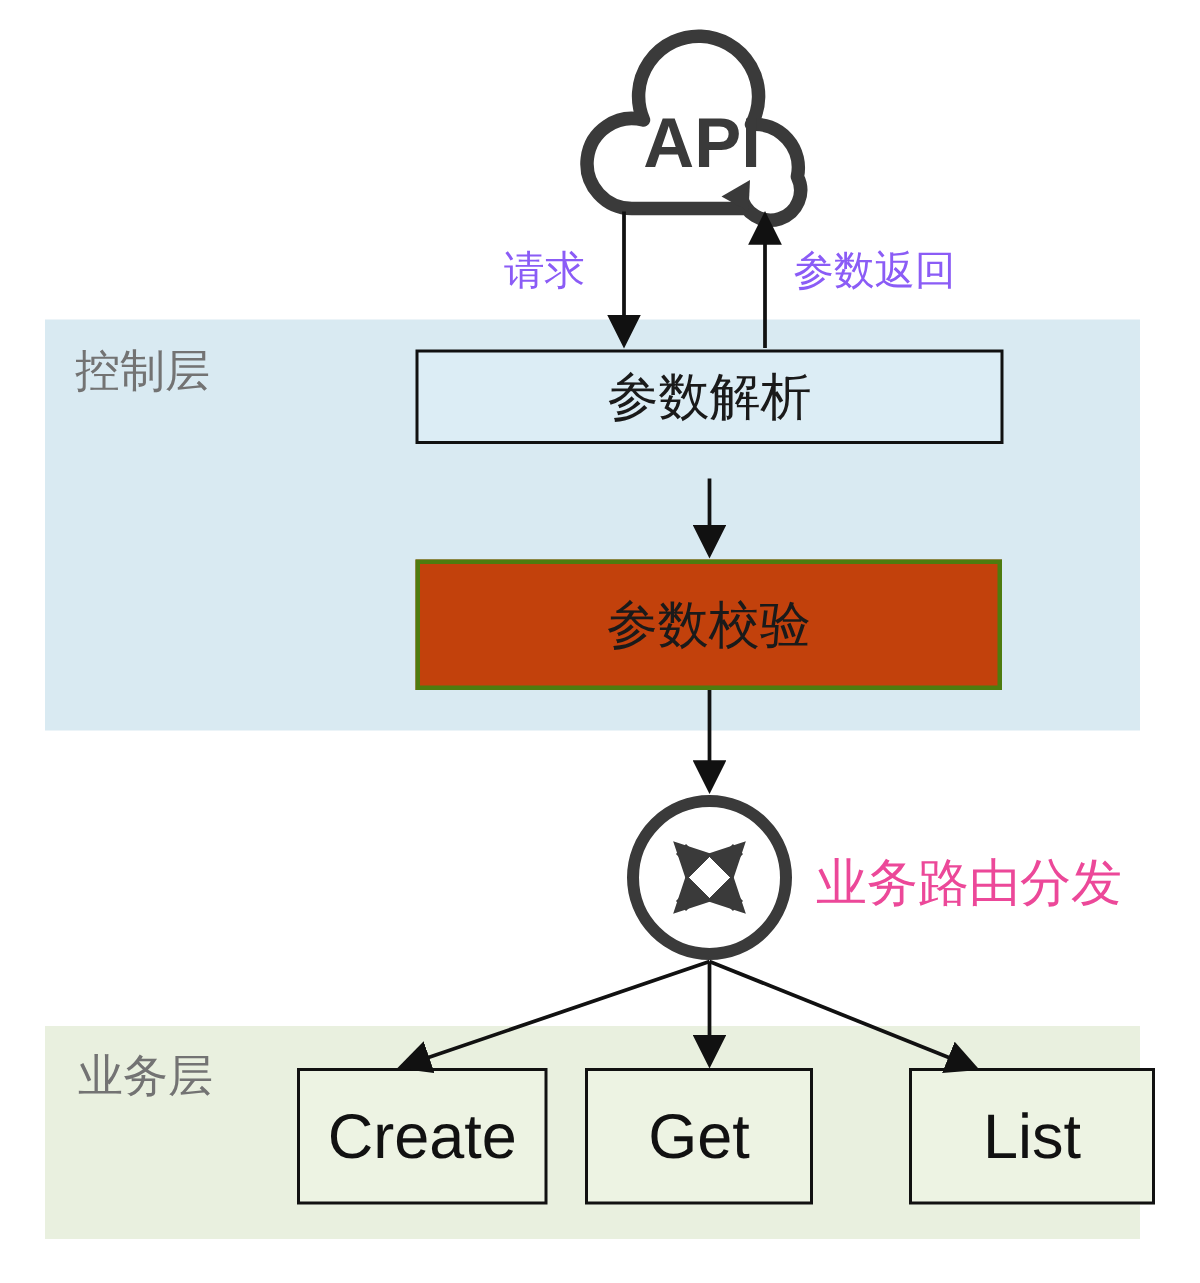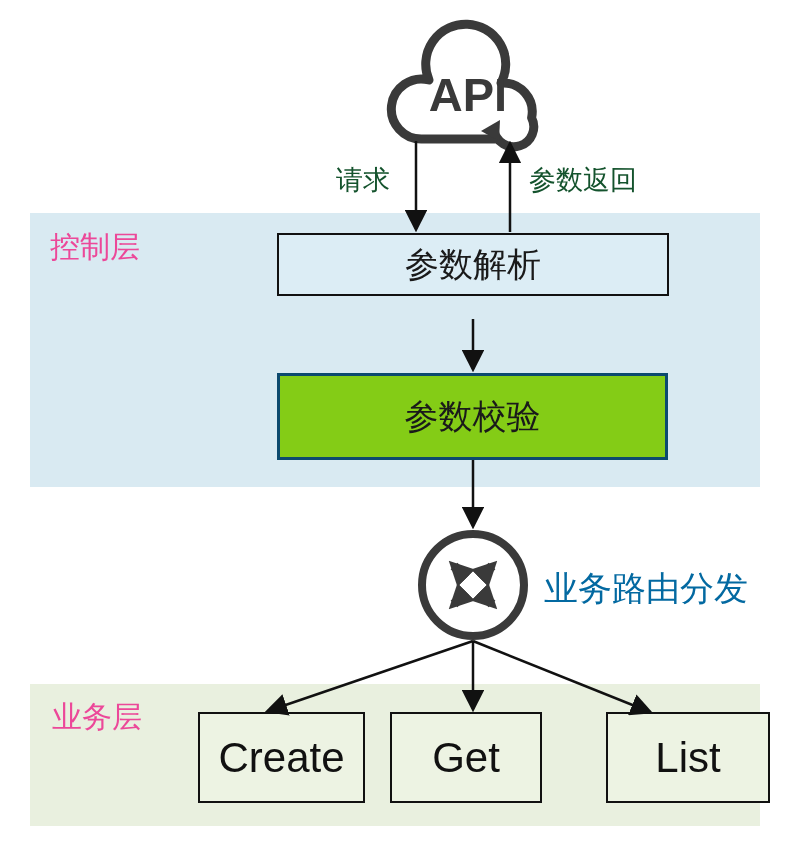--- a/index.html
+++ b/index.html
@@ -3,33 +3,33 @@
 <meta charset="utf-8">
 <style>
   html,body{margin:0;padding:0;background:#ffffff;}
   #canvas{
     position:relative;width:800px;height:855px;background:#ffffff;overflow:hidden;
     font-family:"Liberation Sans","DejaVu Sans",sans-serif;color:#1a1a1a;
   }
   .band{position:absolute;left:30px;width:730px;}
   .band-control{top:213px;height:274px;background:#d9eaf2;}
   .band-business{top:684px;height:142px;background:#e9f0df;}
-  .band-label{position:absolute;font-size:30px;color:#ec4899;white-space:nowrap;}
+  .band-label{position:absolute;font-size:30px;color:#737373;white-space:nowrap;}
   .flowbox{position:absolute;display:flex;align-items:center;justify-content:center;
     box-sizing:border-box;white-space:nowrap;}
   .box-parse{left:277px;top:233px;width:392px;height:63px;background:#dcedf5;
     border:2px solid #111;font-size:34px;}
-  .box-validate{left:277px;top:373px;width:391px;height:87px;background:#84cc16;
-    border:3px solid #0c4a6e;font-size:34px;}
+  .box-validate{left:277px;top:373px;width:391px;height:87px;background:#c2410c;
+    border:3px solid #4d7c0f;font-size:34px;}
   .svcbox{top:712px;height:91px;background:#edf3e3;border:2.5px solid #111;font-size:42px;color:#111;}
   .svc-create{left:198px;width:167px;}
   .svc-get{left:390px;width:152px;}
   .svc-list{left:606px;width:164px;}
-  .edge-label{position:absolute;font-size:27px;color:#14532d;white-space:nowrap;}
-  .router-label{position:absolute;left:544px;top:566px;font-size:34px;color:#0369a1;white-space:nowrap;}
+  .edge-label{position:absolute;font-size:27px;color:#8b5cf6;white-space:nowrap;}
+  .router-label{position:absolute;left:544px;top:566px;font-size:34px;color:#ec4899;white-space:nowrap;}
   #overlay{position:absolute;left:0;top:0;width:800px;height:855px;pointer-events:none;}
   .api-text{font-family:"Liberation Sans","DejaVu Sans",sans-serif;font-weight:bold;
     font-size:47px;fill:#3a3a3a;}
 </style>
 </head>
 <body>
 
 <div id="canvas">
 
   <div class="band band-control"></div>

